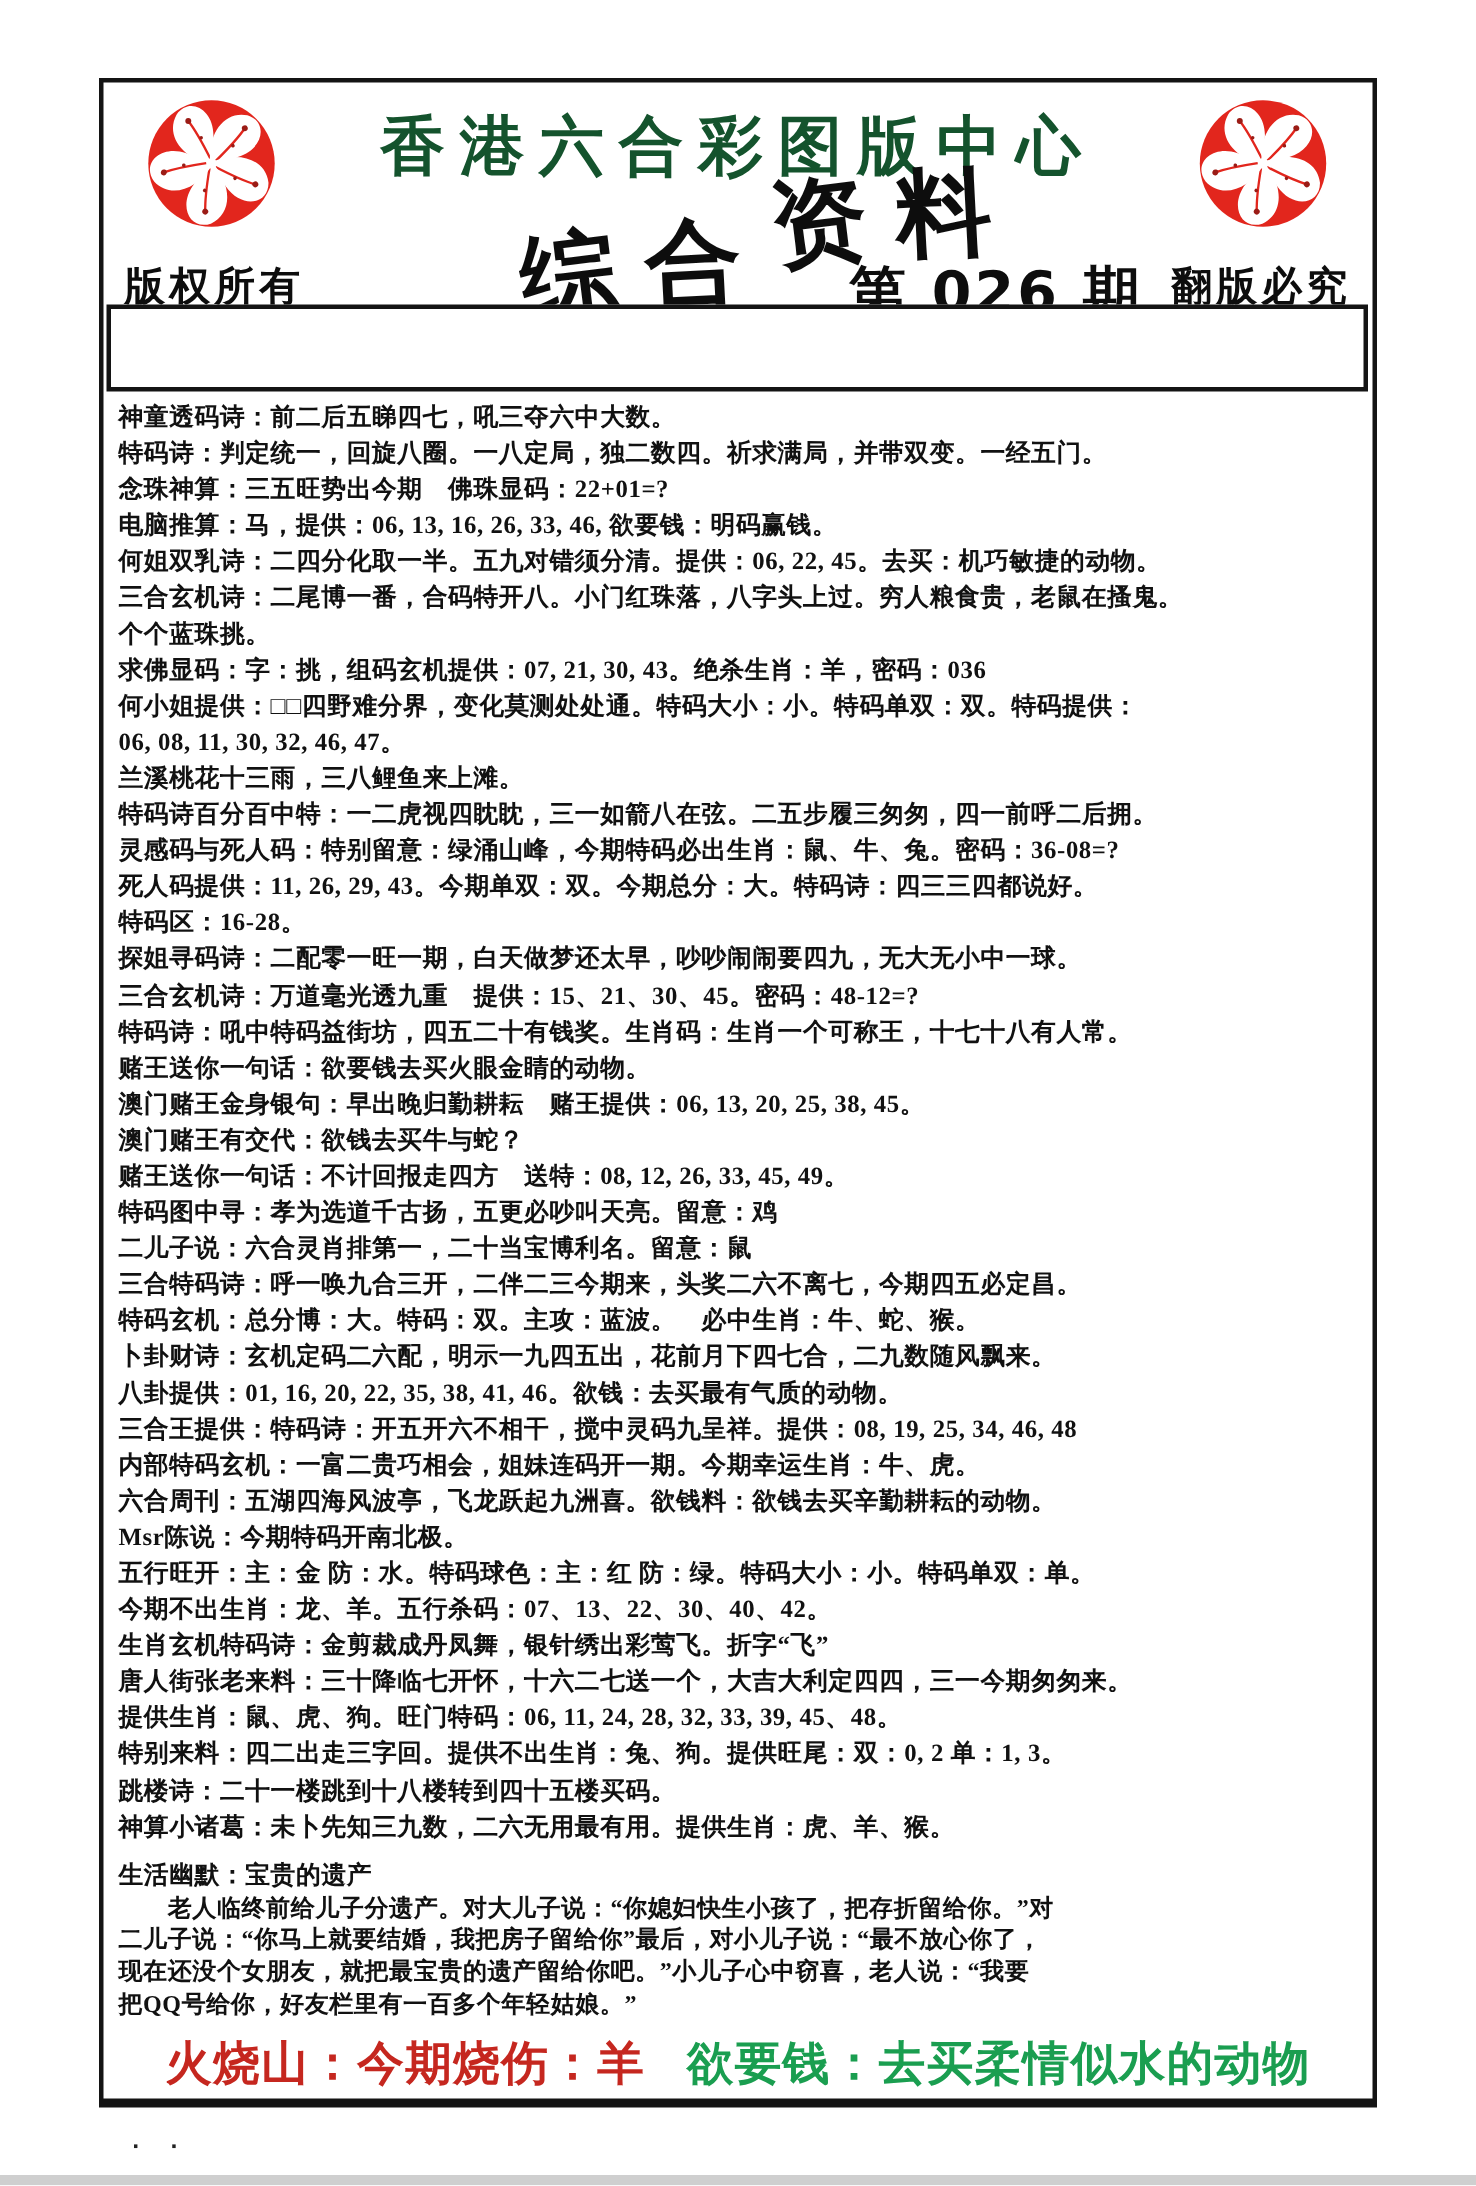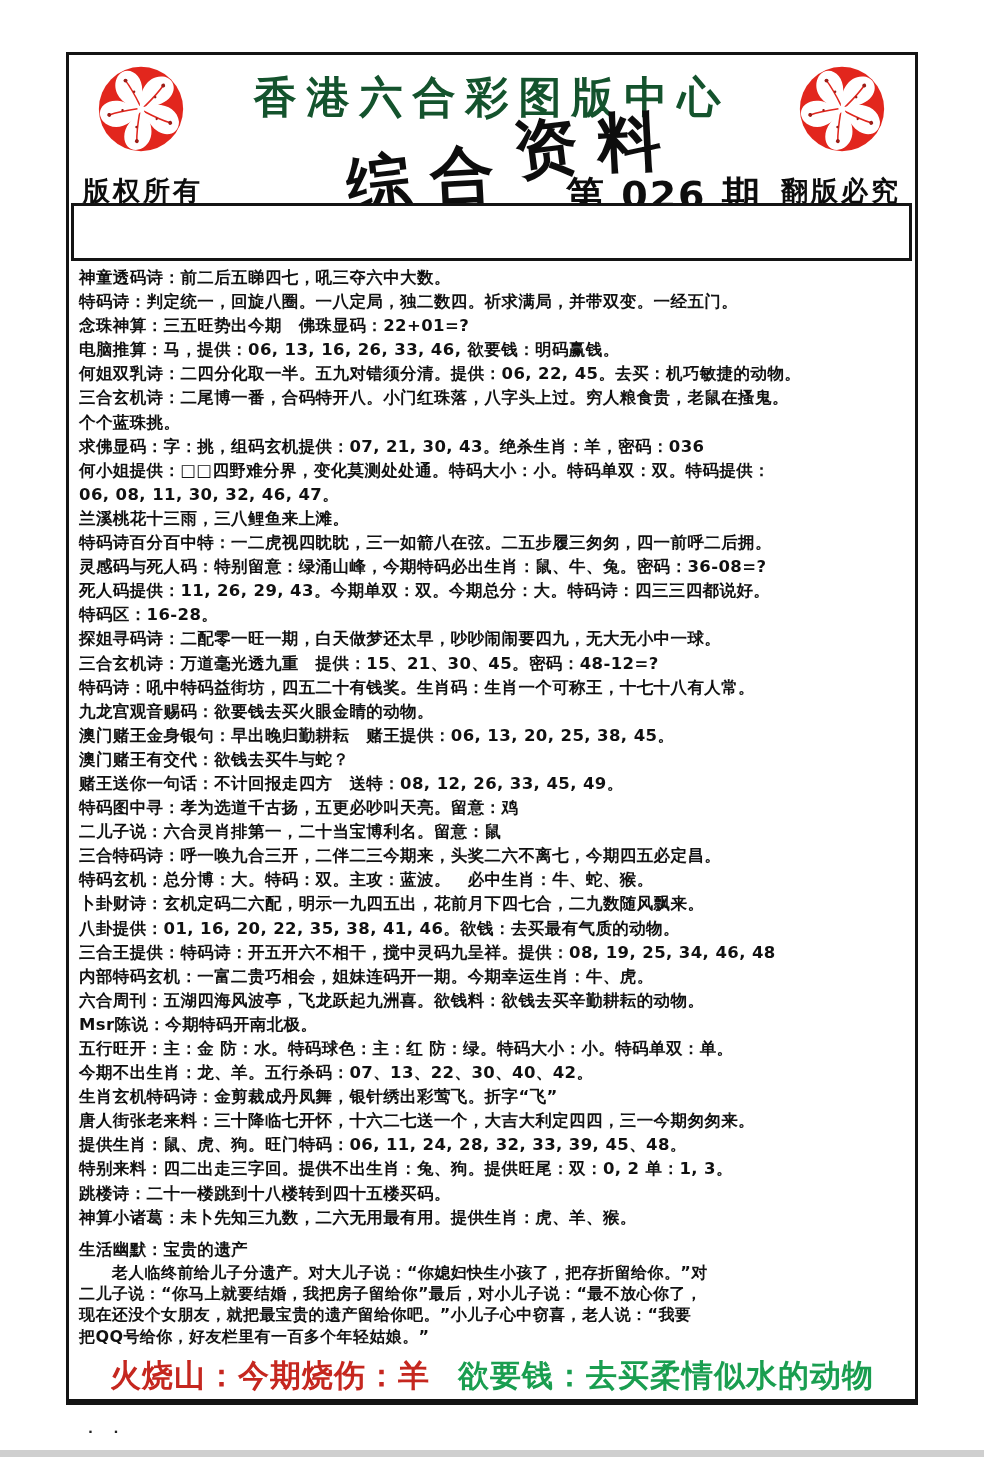--- a/index.html
+++ b/index.html
@@ -32,21 +32,21 @@
     position:absolute;left:497px;top:115px;font-size:38px;font-weight:900;
     color:#0d0d0d;letter-spacing:2px;white-space:nowrap;
   }
   .copy{position:absolute;top:118px;font-size:27px;font-weight:900;color:#0d0d0d;letter-spacing:3px;}
   .copy.left{left:14px;}
   .copy.right{right:14px;}
   .blank-box{
     position:absolute;left:2px;right:3px;top:148px;height:52px;
     border:3px solid #141414;background:#ffffff;
   }
-  .body-text{position:absolute;left:10px;right:6px;top:211px;color:#111111;}
+  .body-text{position:absolute;left:10px;right:6px;top:211px;color:#111111;font-family:Liberation Serif, serif;}
   .line{
     font-size:16.5px;font-weight:bold;line-height:24.1px;
     letter-spacing:0.4px;white-space:nowrap;
   }
   .humor{margin-top:7px;}
   .humor-heading{font-size:16.5px;font-weight:bold;line-height:25px;letter-spacing:0.4px;}
   .humor .line{line-height:21.3px;font-size:16px;}
   .footer-line{
     position:absolute;left:0;right:0;bottom:2px;text-align:center;
     font-size:31px;font-weight:900;white-space:nowrap;letter-spacing:1px;
@@ -112,21 +112,21 @@
         <div class="line">何小姐提供：□□四野难分界，变化莫测处处通。特码大小：小。特码单双：双。特码提供：</div>
         <div class="line">06, 08, 11, 30, 32, 46, 47。</div>
         <div class="line">兰溪桃花十三雨，三八鲤鱼来上滩。</div>
         <div class="line">特码诗百分百中特：一二虎视四眈眈，三一如箭八在弦。二五步履三匆匆，四一前呼二后拥。</div>
         <div class="line">灵感码与死人码：特别留意：绿涌山峰，今期特码必出生肖：鼠、牛、兔。密码：36-08=?</div>
         <div class="line">死人码提供：11, 26, 29, 43。今期单双：双。今期总分：大。特码诗：四三三四都说好。</div>
         <div class="line">特码区：16-28。</div>
         <div class="line">探姐寻码诗：二配零一旺一期，白天做梦还太早，吵吵闹闹要四九，无大无小中一球。</div>
         <div class="line">三合玄机诗：万道毫光透九重　提供：15、21、30、45。密码：48-12=?</div>
         <div class="line">特码诗：吼中特码益街坊，四五二十有钱奖。生肖码：生肖一个可称王，十七十八有人常。</div>
-        <div class="line">九龙宫观音赐码：欲要钱去买火眼金睛的动物。</div>
+        <div class="line">赌王送你一句话：欲要钱去买火眼金睛的动物。</div>
         <div class="line">澳门赌王金身银句：早出晚归勤耕耘　赌王提供：06, 13, 20, 25, 38, 45。</div>
         <div class="line">澳门赌王有交代：欲钱去买牛与蛇？</div>
         <div class="line">赌王送你一句话：不计回报走四方　送特：08, 12, 26, 33, 45, 49。</div>
         <div class="line">特码图中寻：孝为选道千古扬，五更必吵叫天亮。留意：鸡</div>
         <div class="line">二儿子说：六合灵肖排第一，二十当宝博利名。留意：鼠</div>
         <div class="line">三合特码诗：呼一唤九合三开，二伴二三今期来，头奖二六不离七，今期四五必定昌。</div>
         <div class="line">特码玄机：总分博：大。特码：双。主攻：蓝波。　必中生肖：牛、蛇、猴。</div>
         <div class="line">卜卦财诗：玄机定码二六配，明示一九四五出，花前月下四七合，二九数随风飘来。</div>
         <div class="line">八卦提供：01, 16, 20, 22, 35, 38, 41, 46。欲钱：去买最有气质的动物。</div>
         <div class="line">三合王提供：特码诗：开五开六不相干，搅中灵码九呈祥。提供：08, 19, 25, 34, 46, 48</div>

